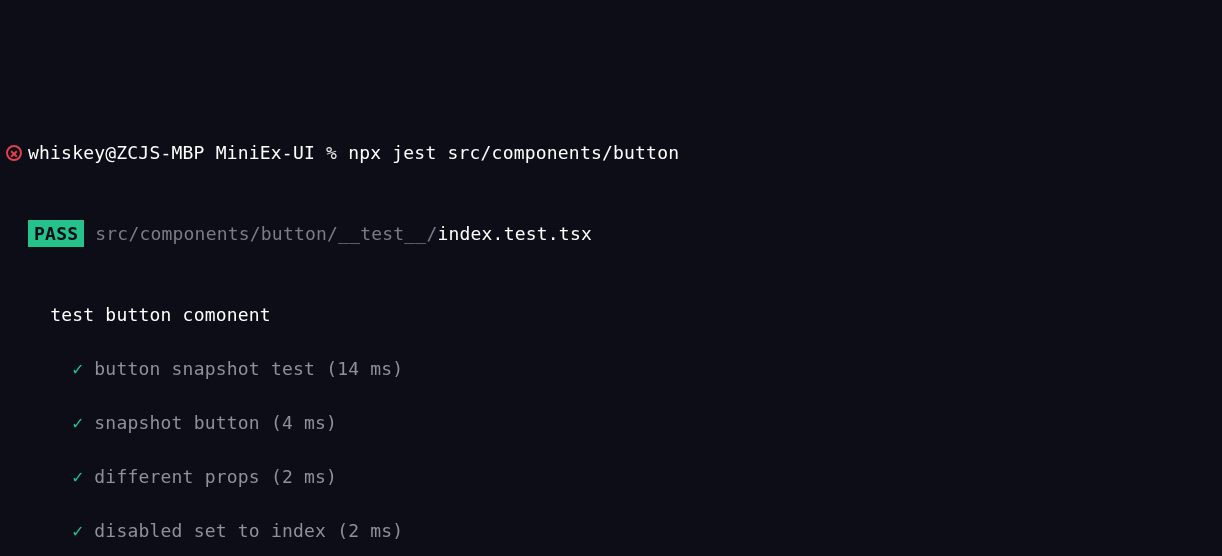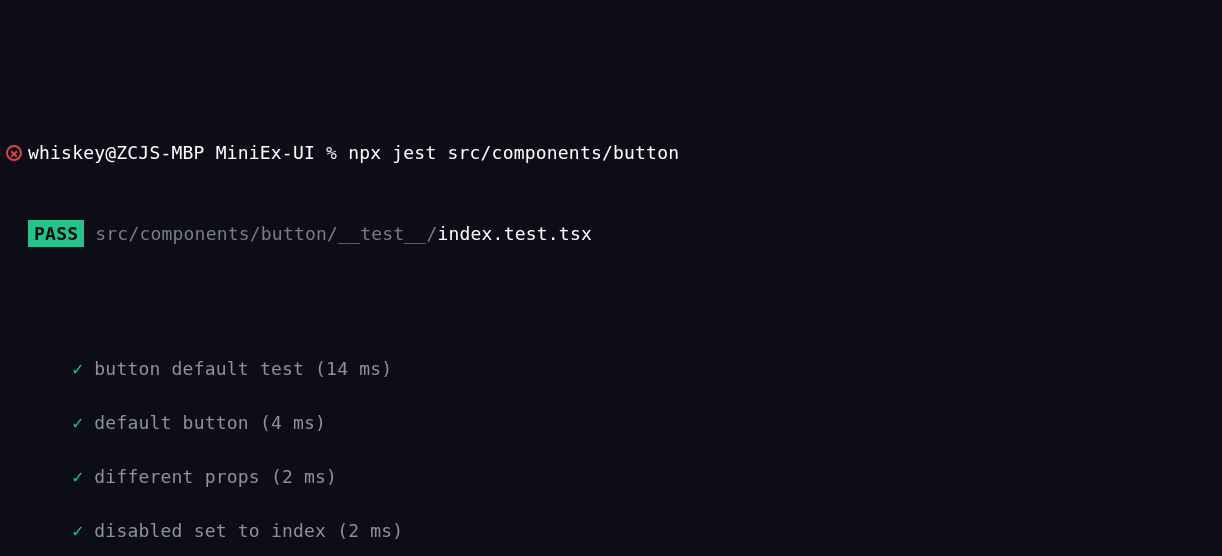--- a/index.html
+++ b/index.html
@@ -49,23 +49,23 @@
 </head>
 <body>
 
 
 
 
 <div><span class="x-icon"></span><span class="white">whiskey@ZCJS-MBP</span> <span class="white">MiniEx-UI</span> <span>%</span> <span class="white">npx jest src/components/button</span></div>
 
 <div><span>  </span><span class="pass-badge">PASS</span> <span class="dim">src/components/button/__test__/</span><span class="bold white">index.test.tsx</span></div>
 
-<div><span>    </span></div>
-<div><span>      </span><span class="green">✓</span> <span class="gray">button default test</span> <span class="gray">(14 ms)</span></div>
-<div><span>      </span><span class="green">✓</span> <span class="gray">default button</span> <span class="gray">(4 ms)</span></div>
+<div><span>    </span><span class="white">test button comonent</span></div>
+<div><span>      </span><span class="green">✓</span> <span class="gray">button snapshot test</span> <span class="gray">(14 ms)</span></div>
+<div><span>      </span><span class="green">✓</span> <span class="gray">snapshot button</span> <span class="gray">(4 ms)</span></div>
 <div><span>      </span><span class="green">✓</span> <span class="gray">different props</span> <span class="gray">(2 ms)</span></div>
 <div><span>      </span><span class="green">✓</span> <span class="gray">disabled set to index</span> <span class="gray">(2 ms)</span></div>
 
 
 
 
 
 
 
 

